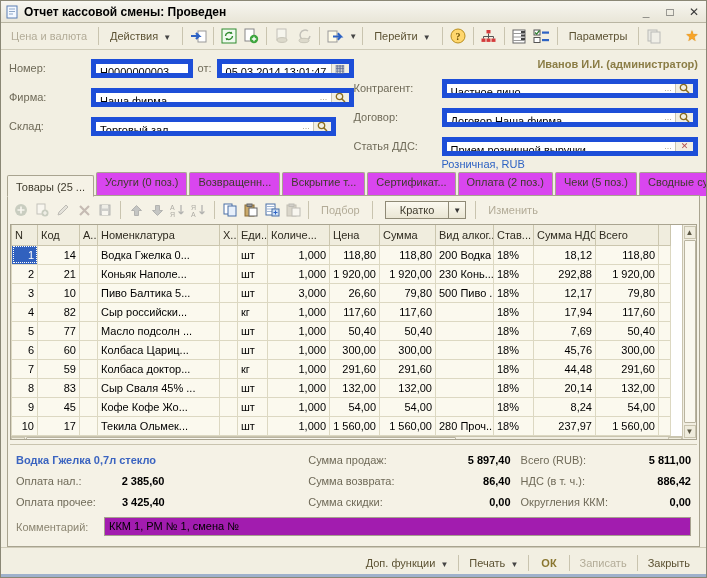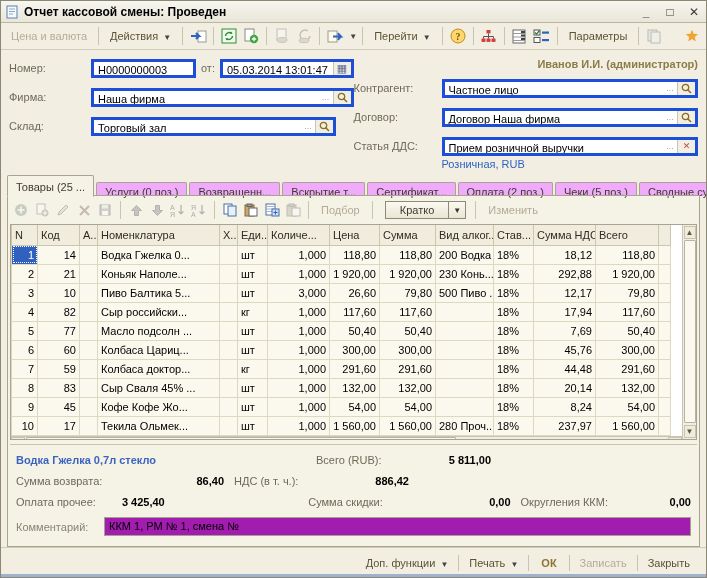--- a/index.html
+++ b/index.html
@@ -29,37 +29,37 @@
   .caret { font-size:8px; color:#444; margin-left:2px; }
   .star { color:#F7A428; font-size:15px; text-shadow:0 0 1px #C67900; }
 
   
   .formarea { padding:8px 8px 4px 8px; flex:0 0 auto; position:relative; height:122px; }
   .form-cols { display:flex; }
   .fcol { width:50%; }
   .frow { display:flex; align-items:center; margin-bottom:9px; height:20px; }
   .flabel { width:82px; color:#6F6A58; flex:0 0 auto; }
   .flabel2 { width:88px; color:#6F6A58; flex:0 0 auto; }
-  .inputwrap { display:flex; align-items:stretch; border:3px solid #1d4ed8; background:#fff; height:19px; }
+  .inputwrap { display:flex; align-items:stretch; border:5px solid #1d4ed8; background:#fff; height:19px; }
   .inputwrap .val { padding:2px 4px; white-space:nowrap; overflow:hidden; flex:1 1 auto; }
   .mini-btn { width:14px; display:flex; align-items:center; justify-content:center; color:#A9A392;
               font-size:9px; flex:0 0 auto; cursor:default; }
   .sq-btn { width:18px; border-left:1px solid #C9C4B1; background:#F2EFE2; display:flex; align-items:center;
             justify-content:center; flex:0 0 auto; }
   .user-line { text-align:right; color:#8B7D46; font-weight:bold; margin-bottom:6px; height:14px; }
   .linkline { color:#2E63C4; margin-left:88px; margin-top:2px; }
 
   .lens { width:11px; height:11px; display:inline-block; }
   .calendar-ic { font-size:11px; color:#5E6C94; }
 
   
   .tabs { display:flex; align-items:flex-end; padding:0 6px; height:24px; flex:0 0 auto; position:relative; }
   .tabs::after{ content:""; position:absolute; left:6px; right:6px; bottom:0; border-bottom:1px solid #A9A490; }
-  .tab { border:1px solid #A9A490; border-bottom:none; background:#f0abfc; padding:3px 8px 3px 8px;
-         margin-right:2px; white-space:nowrap; color:#3F3B2D; border-radius:2px 2px 0 0; height:14px; }
+  .tab { border:1px solid #A9A490; border-bottom:none; background:#d946ef; padding:3px 8px 3px 8px;
+         margin-right:2px; white-space:nowrap; color:#3F3B2D; border-radius:2px 2px 0 0; height:24px; }
   .tab.active { background:#F5F2E6; height:22px; padding-top:5px; font-weight:normal; position:relative; z-index:2;
                 border-bottom:1px solid #F5F2E6; margin-bottom:-1px; }
 
   
   .tabbody { margin:0 6px; border:1px solid #A9A490; border-top:none; background:#F5F2E6; flex:1 1 auto;
              display:flex; flex-direction:column; overflow:hidden; }
 
   .grid-toolbar { height:28px; display:flex; align-items:center; padding:2px 4px; gap:3px; flex:0 0 auto; }
   .gt-ico { width:18px; height:18px; display:flex; align-items:center; justify-content:center; font-size:12px; }
   .btn-kratko { display:flex; margin-left:6px; }
@@ -619,26 +619,35 @@
         <span class="vs-thumb"></span>
         <span class="vs-arrow">▼</span>
       </div>
     </div>
 
     <div class="totals">
       <div class="trow">
         <span class="tcell c1">
             <span class="selitem">Водка Гжелка 0,7л стекло</span>
           </span>
+        <span class="tcell c2">
+            <span class="tlabel">Сумма продаж:</span>
+            <span class="tval">5 897,40</span>
+          </span>
         <span class="tcell c3">
             <span class="tlabel">Всего (RUB):</span>
             <span class="tval">5 811,00</span>
           </span>
       </div>
       <div class="trow">
+        <span class="tcell c1">
+            <span class="tlabel">Оплата нал.:</span>
+            <span class="tval" style="margin-left:40px">2 385,60</span>
+            <span style="flex:1"></span>
+          </span>
         <span class="tcell c2">
             <span class="tlabel">Сумма возврата:</span>
             <span class="tval">86,40</span>
           </span>
         <span class="tcell c3">
             <span class="tlabel">НДС (в т. ч.):</span>
             <span class="tval">886,42</span>
           </span>
       </div>
       <div class="trow">

